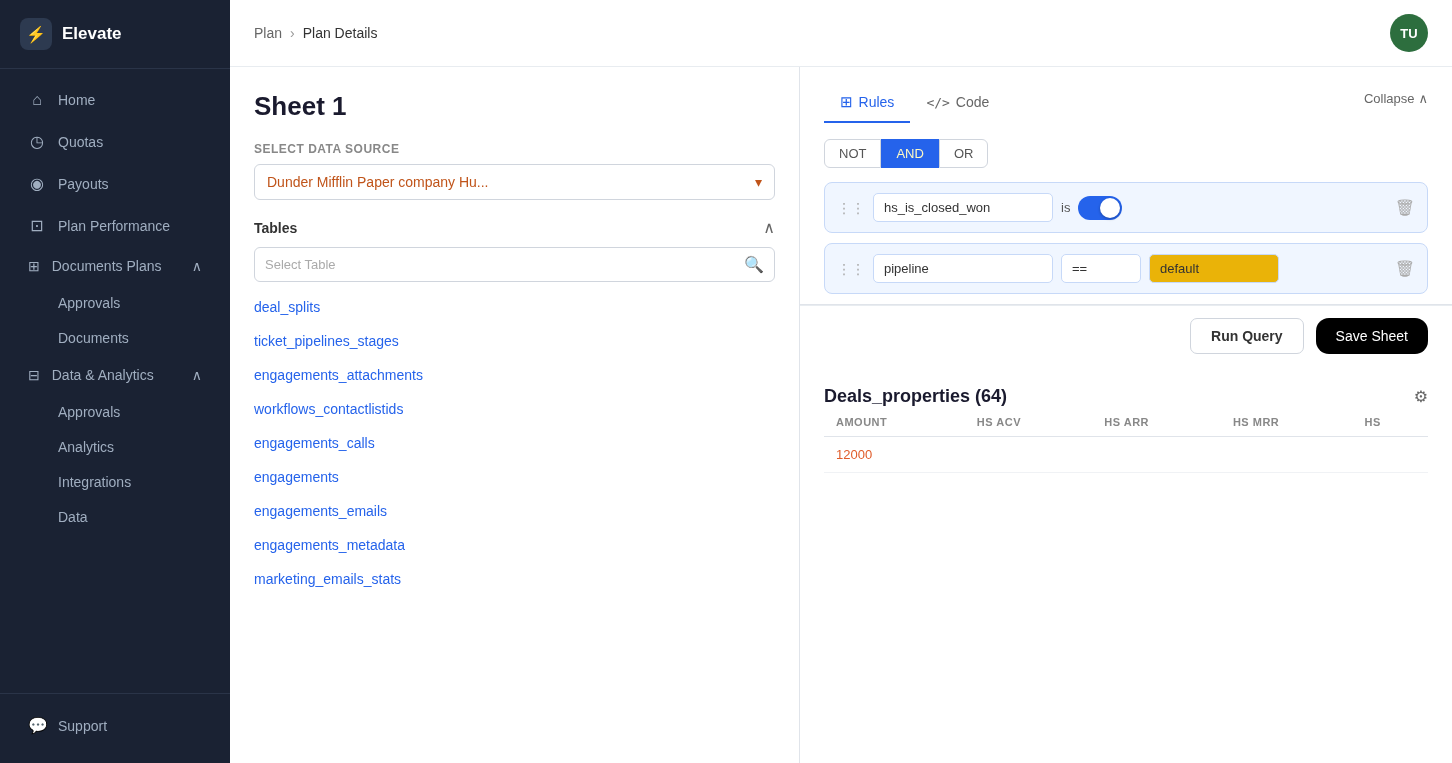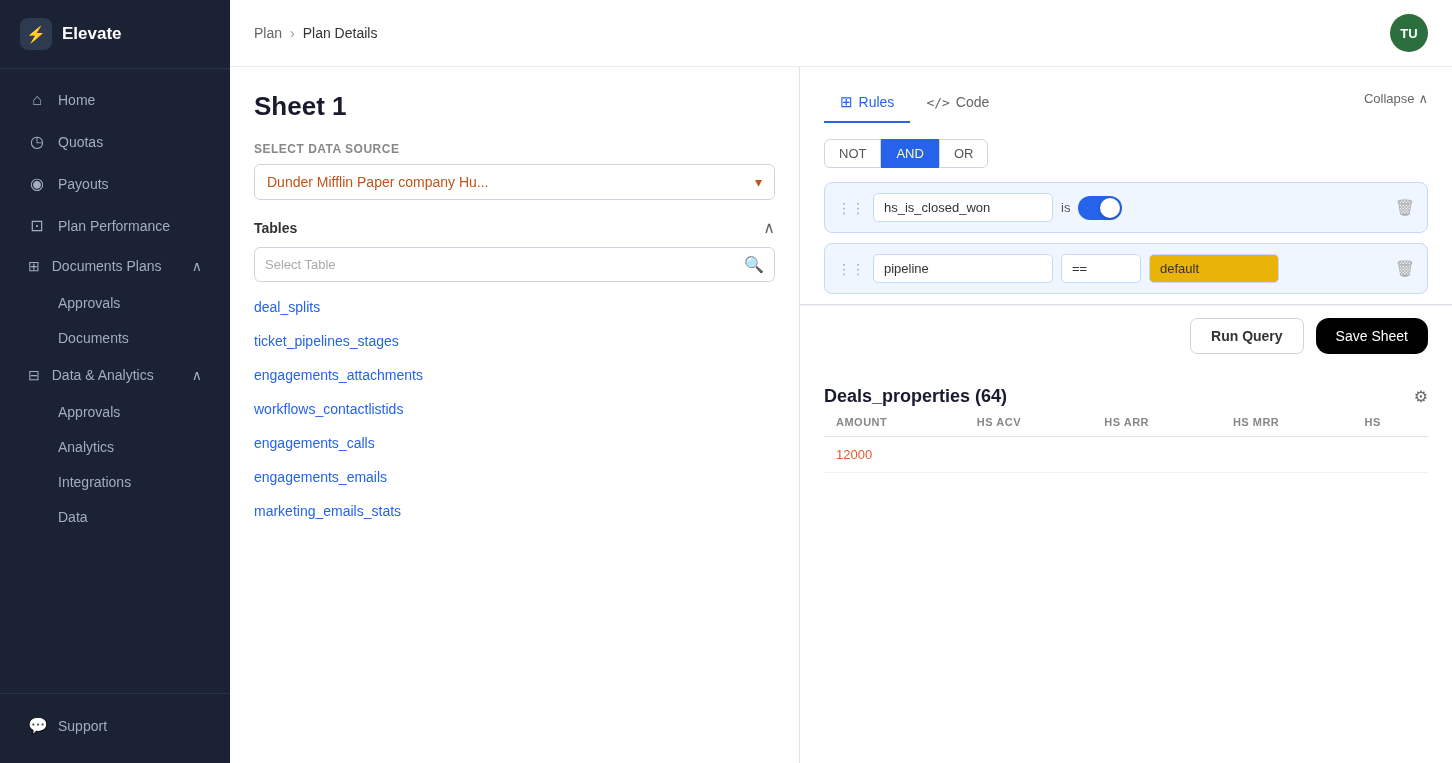--- a/index.html
+++ b/index.html
@@ -520,21 +520,23 @@
         <div class="search-box">
           <input type="text" placeholder="Select Table" style="">
           <span style="color:#aaa;">🔍</span>
         </div>
         <div class="tables-list">
           <div class="table-item">deal_splits</div>
           <div class="table-item">ticket_pipelines_stages</div>
           <div class="table-item">engagements_attachments</div>
           <div class="table-item">workflows_contactlistids</div>
           <div class="table-item">engagements_calls</div>
+          <div class="table-item">engagements</div>
           <div class="table-item">engagements_emails</div>
+          <div class="table-item">engagements_metadata</div>
           <div class="table-item">marketing_emails_stats</div>
         </div>
       </div>
     </div>
 
     <div class="right-panel">
 
       <div class="query-section">
         <div class="tabs-bar">
           <div class="tabs-left">

